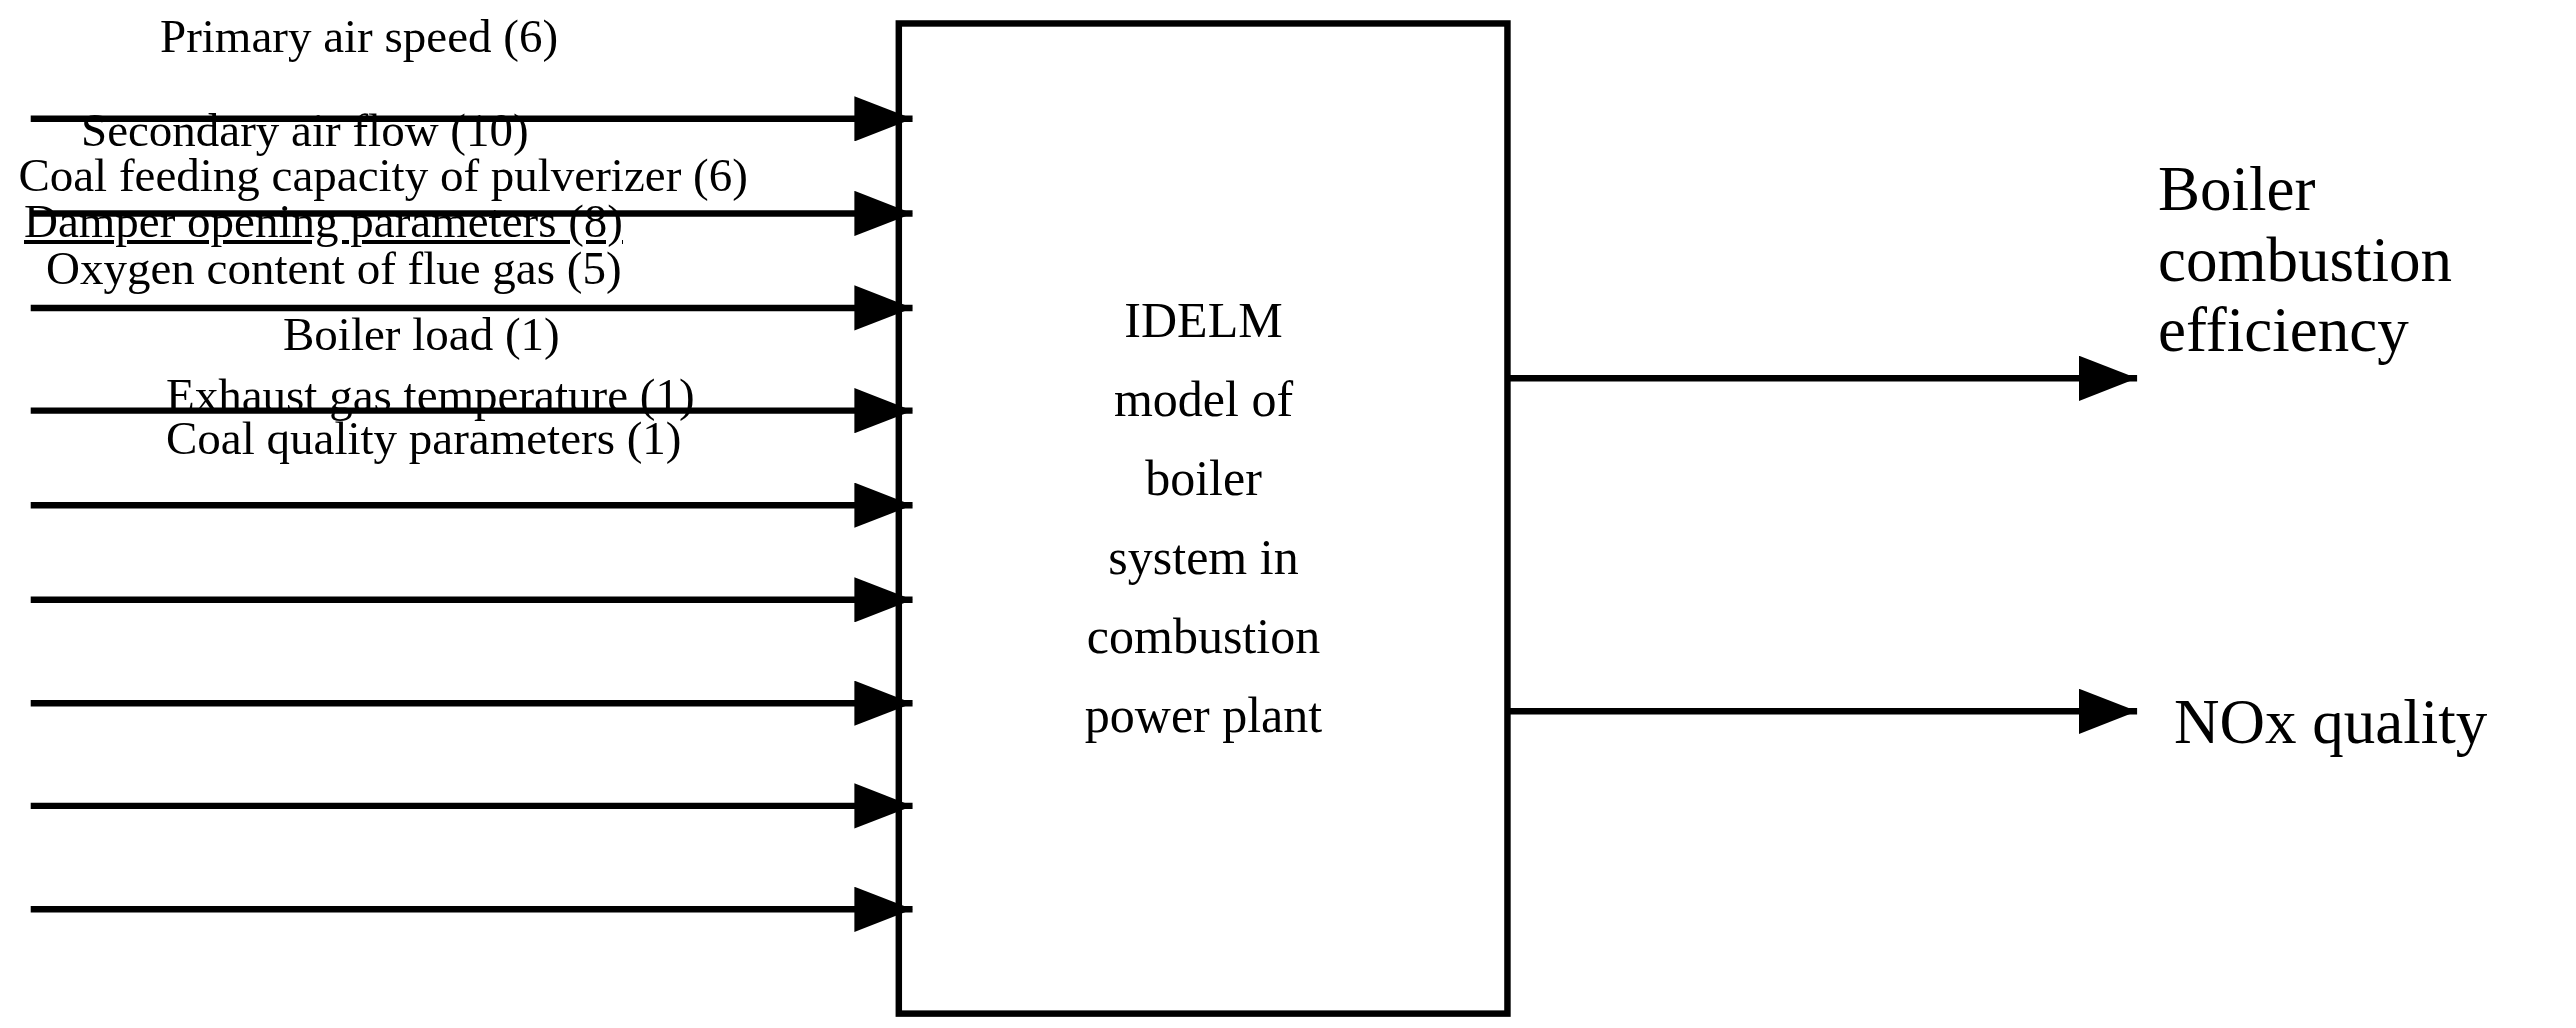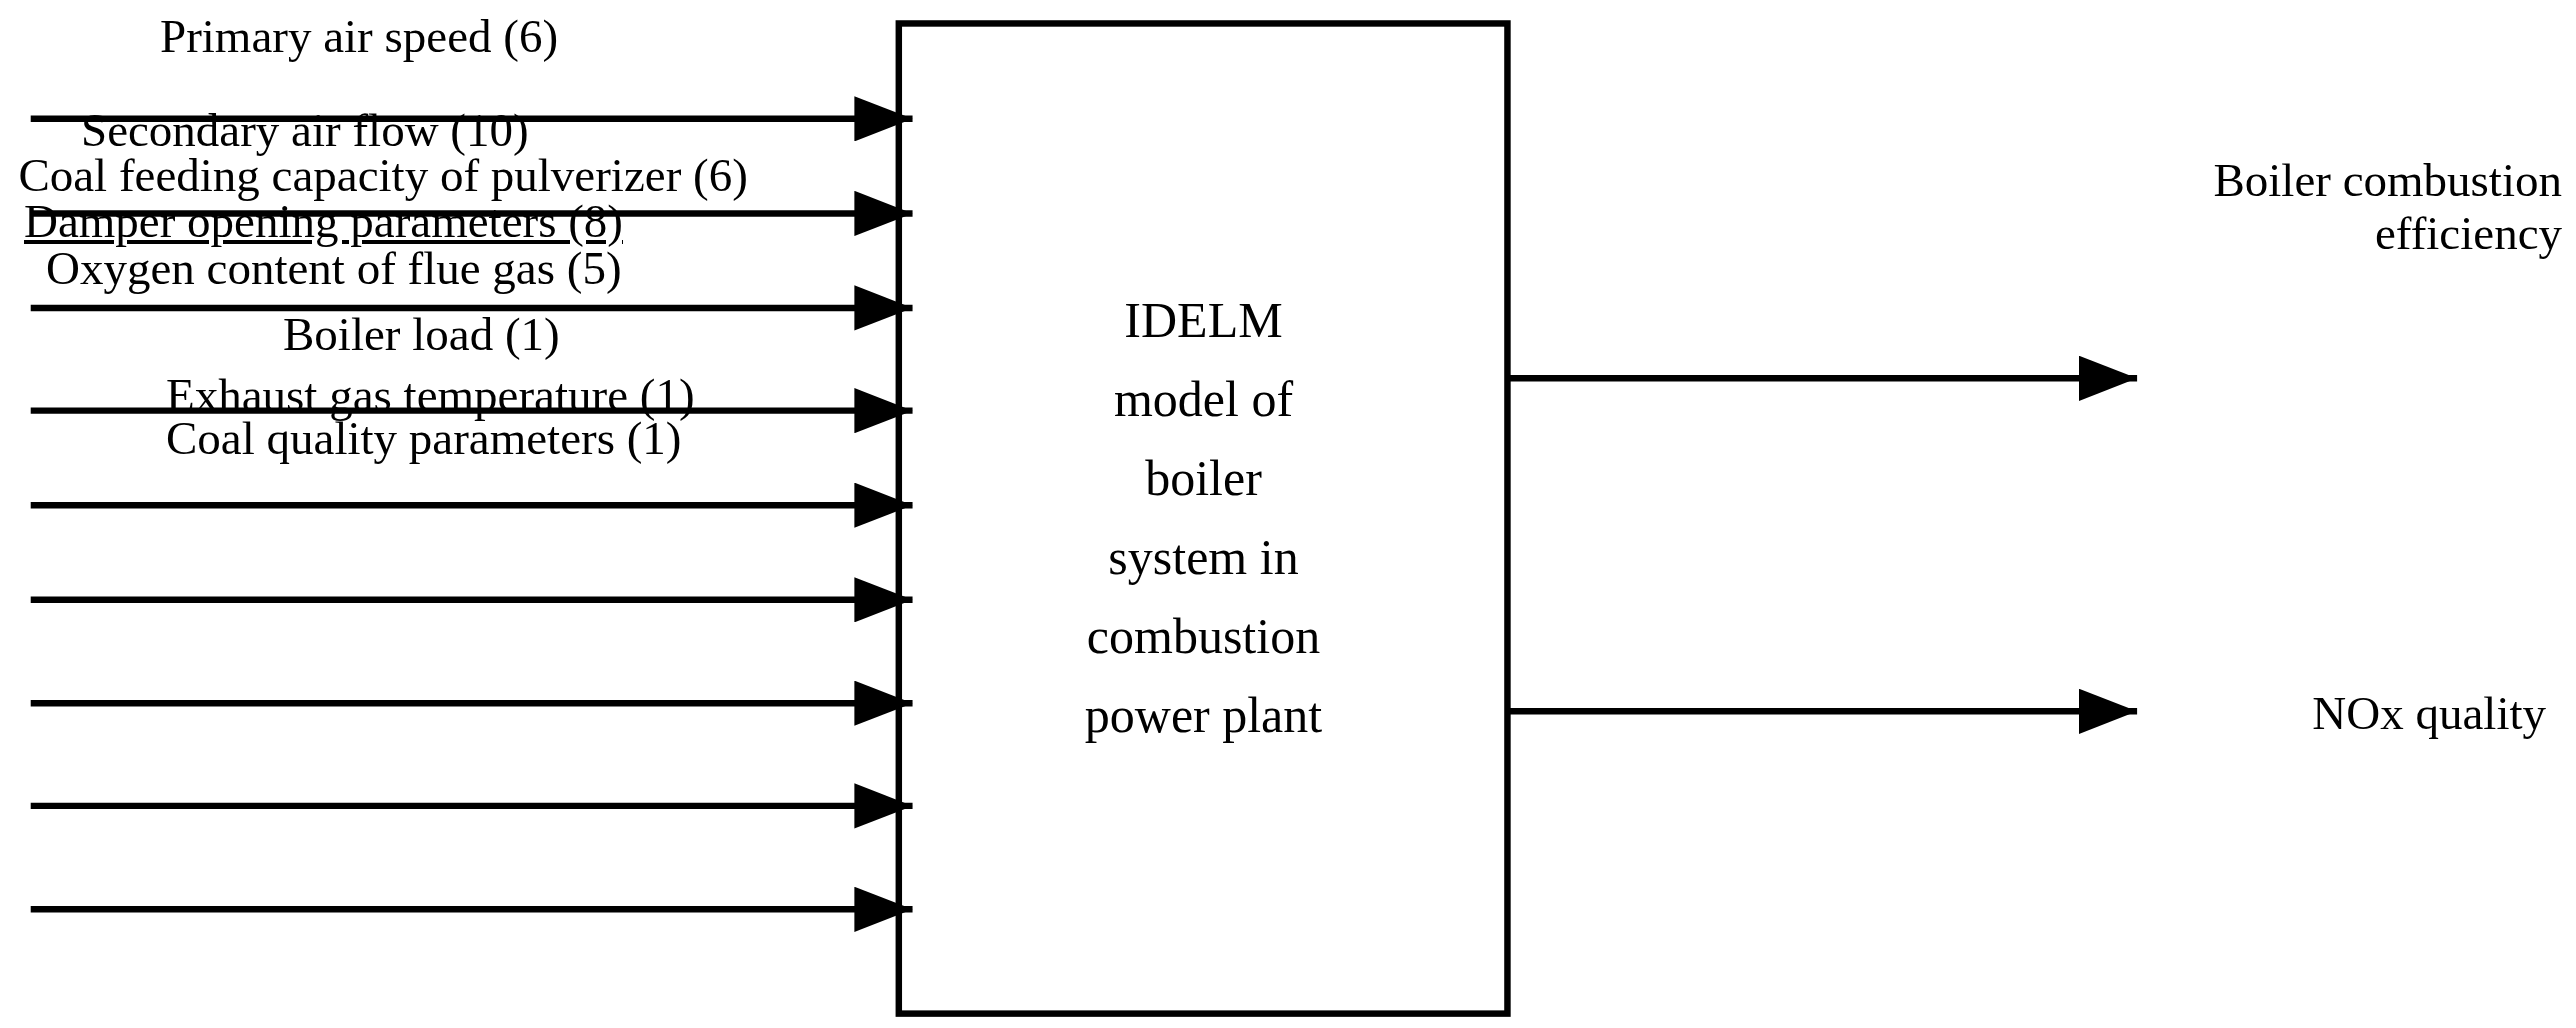--- a/index.html
+++ b/index.html
@@ -27,22 +27,22 @@
     position: absolute;
     white-space: nowrap;
     font-size: 47px;
     line-height: 1.0;
     color: #000;
   }
   .input-label {
     text-align: center;
   }
   .output-label {
-    text-align: right;
-    font-size: 47px;
+    text-align: left;
+    font-size: 63px;
     line-height: 1.12;
     white-space: normal;
   }
   #model-box-text {
     position: absolute;
     left: 899px;
     top: 23.4px;
     width: 609px;
     height: 990px;
     display: flex;

